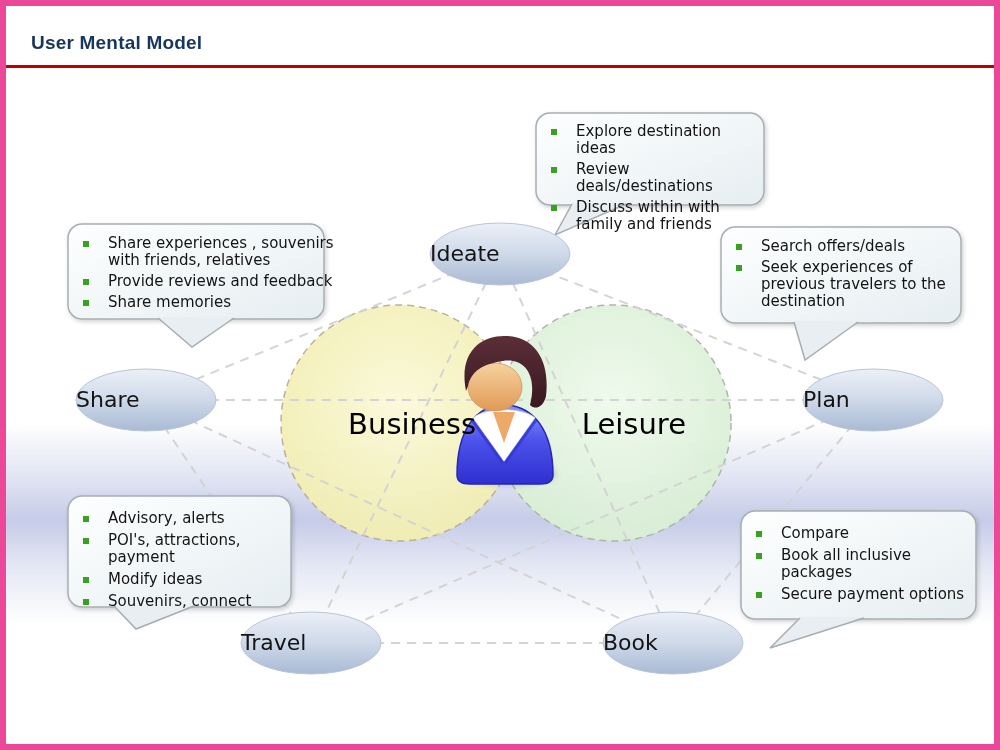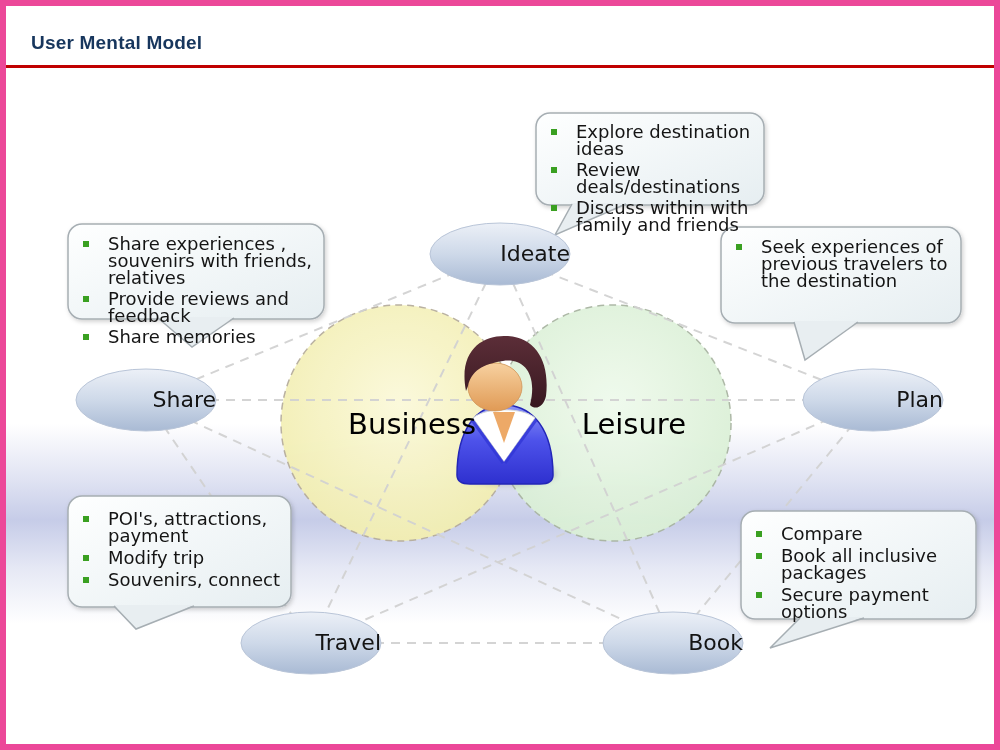--- a/index.html
+++ b/index.html
@@ -13,29 +13,29 @@
     font-family:"Liberation Sans","DejaVu Sans",sans-serif;
     font-size:19px;font-weight:bold;color:#17365D;letter-spacing:0.2px;
   }
   .redline{position:absolute;left:0;top:59px;width:1000px;height:3px;background:#C00000;}
   .band{
     position:absolute;left:0;top:418px;width:1000px;height:200px;
     background:linear-gradient(180deg, rgba(198,204,232,0) 0%, rgba(198,204,232,0.55) 28%, #c6cce8 48%, rgba(198,204,232,0.45) 72%, rgba(198,204,232,0) 100%);
   }
   .layer{position:absolute;left:0;top:0;}
   .nodelabel{
-    position:absolute;width:140px;text-align:right;
+    position:absolute;width:140px;text-align:left;
     font-size:22px;color:#141414;
   }
   .vennlabel{
     position:absolute;text-align:right;font-size:29px;color:#000000;
   }
   .callout-list{
     position:absolute;margin:0;padding:0;list-style:none;
-    font-size:18px;color:#141414;
+    font-size:15px;color:#141414;
   }
   .callout-list li{
     position:relative;padding-left:40px;padding-right:6px;
     margin-bottom:4px;line-height:17px;
   }
   .callout-list li::before{
     content:"";position:absolute;left:15px;top:6px;width:6px;height:6px;background:#3AA021;
   }
   .callout-list.wide li{margin-bottom:5px;}
 </style>
@@ -167,26 +167,28 @@
     <li>Discuss within with family and friends</li>
   </ul>
 
   <ul class="callout-list" style="left:62px;top:229px;width:297px">
     <li>Share experiences , souvenirs with friends, relatives</li>
     <li>Provide reviews and feedback</li>
     <li>Share memories</li>
   </ul>
 
   <ul class="callout-list" style="left:715px;top:232px;width:240px">
+    <li>Search offers/deals</li>
     <li>Seek experiences of previous travelers to the destination</li>
   </ul>
 
   <ul class="callout-list wide" style="left:62px;top:504px;width:223px">
+    <li>Advisory, alerts</li>
     <li>POI's, attractions, payment</li>
-    <li>Modify trip</li>
+    <li>Modify ideas</li>
     <li>Souvenirs, connect</li>
   </ul>
 
   <ul class="callout-list wide" style="left:735px;top:519px;width:235px">
     <li>Compare</li>
     <li>Book all inclusive packages</li>
     <li>Secure payment options</li>
   </ul>
 
 </div>

